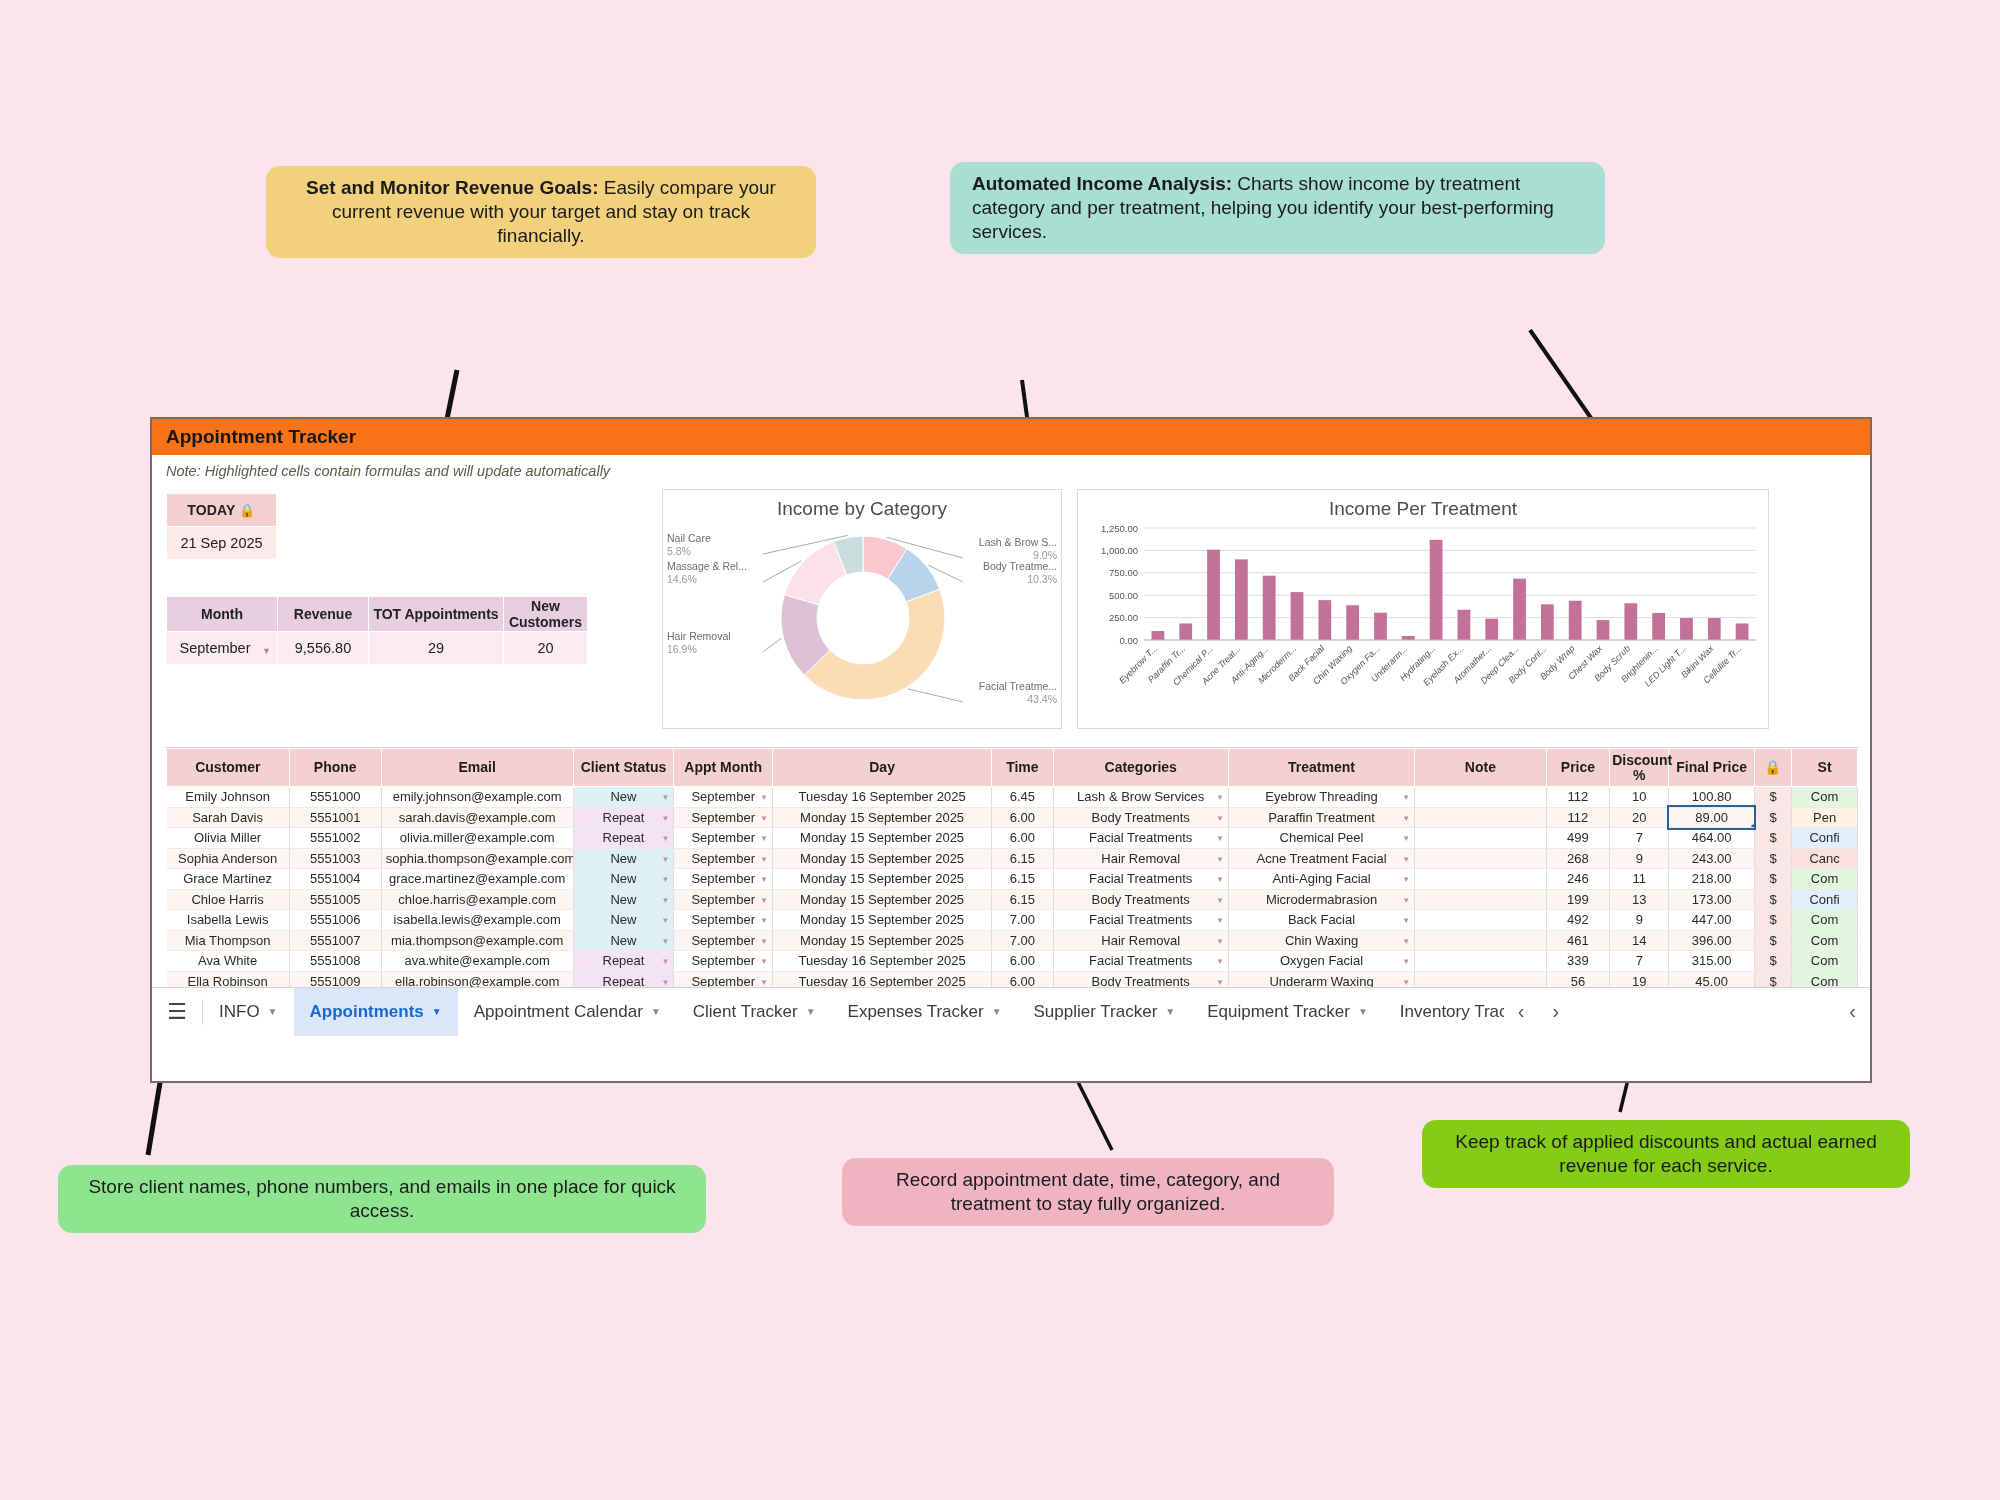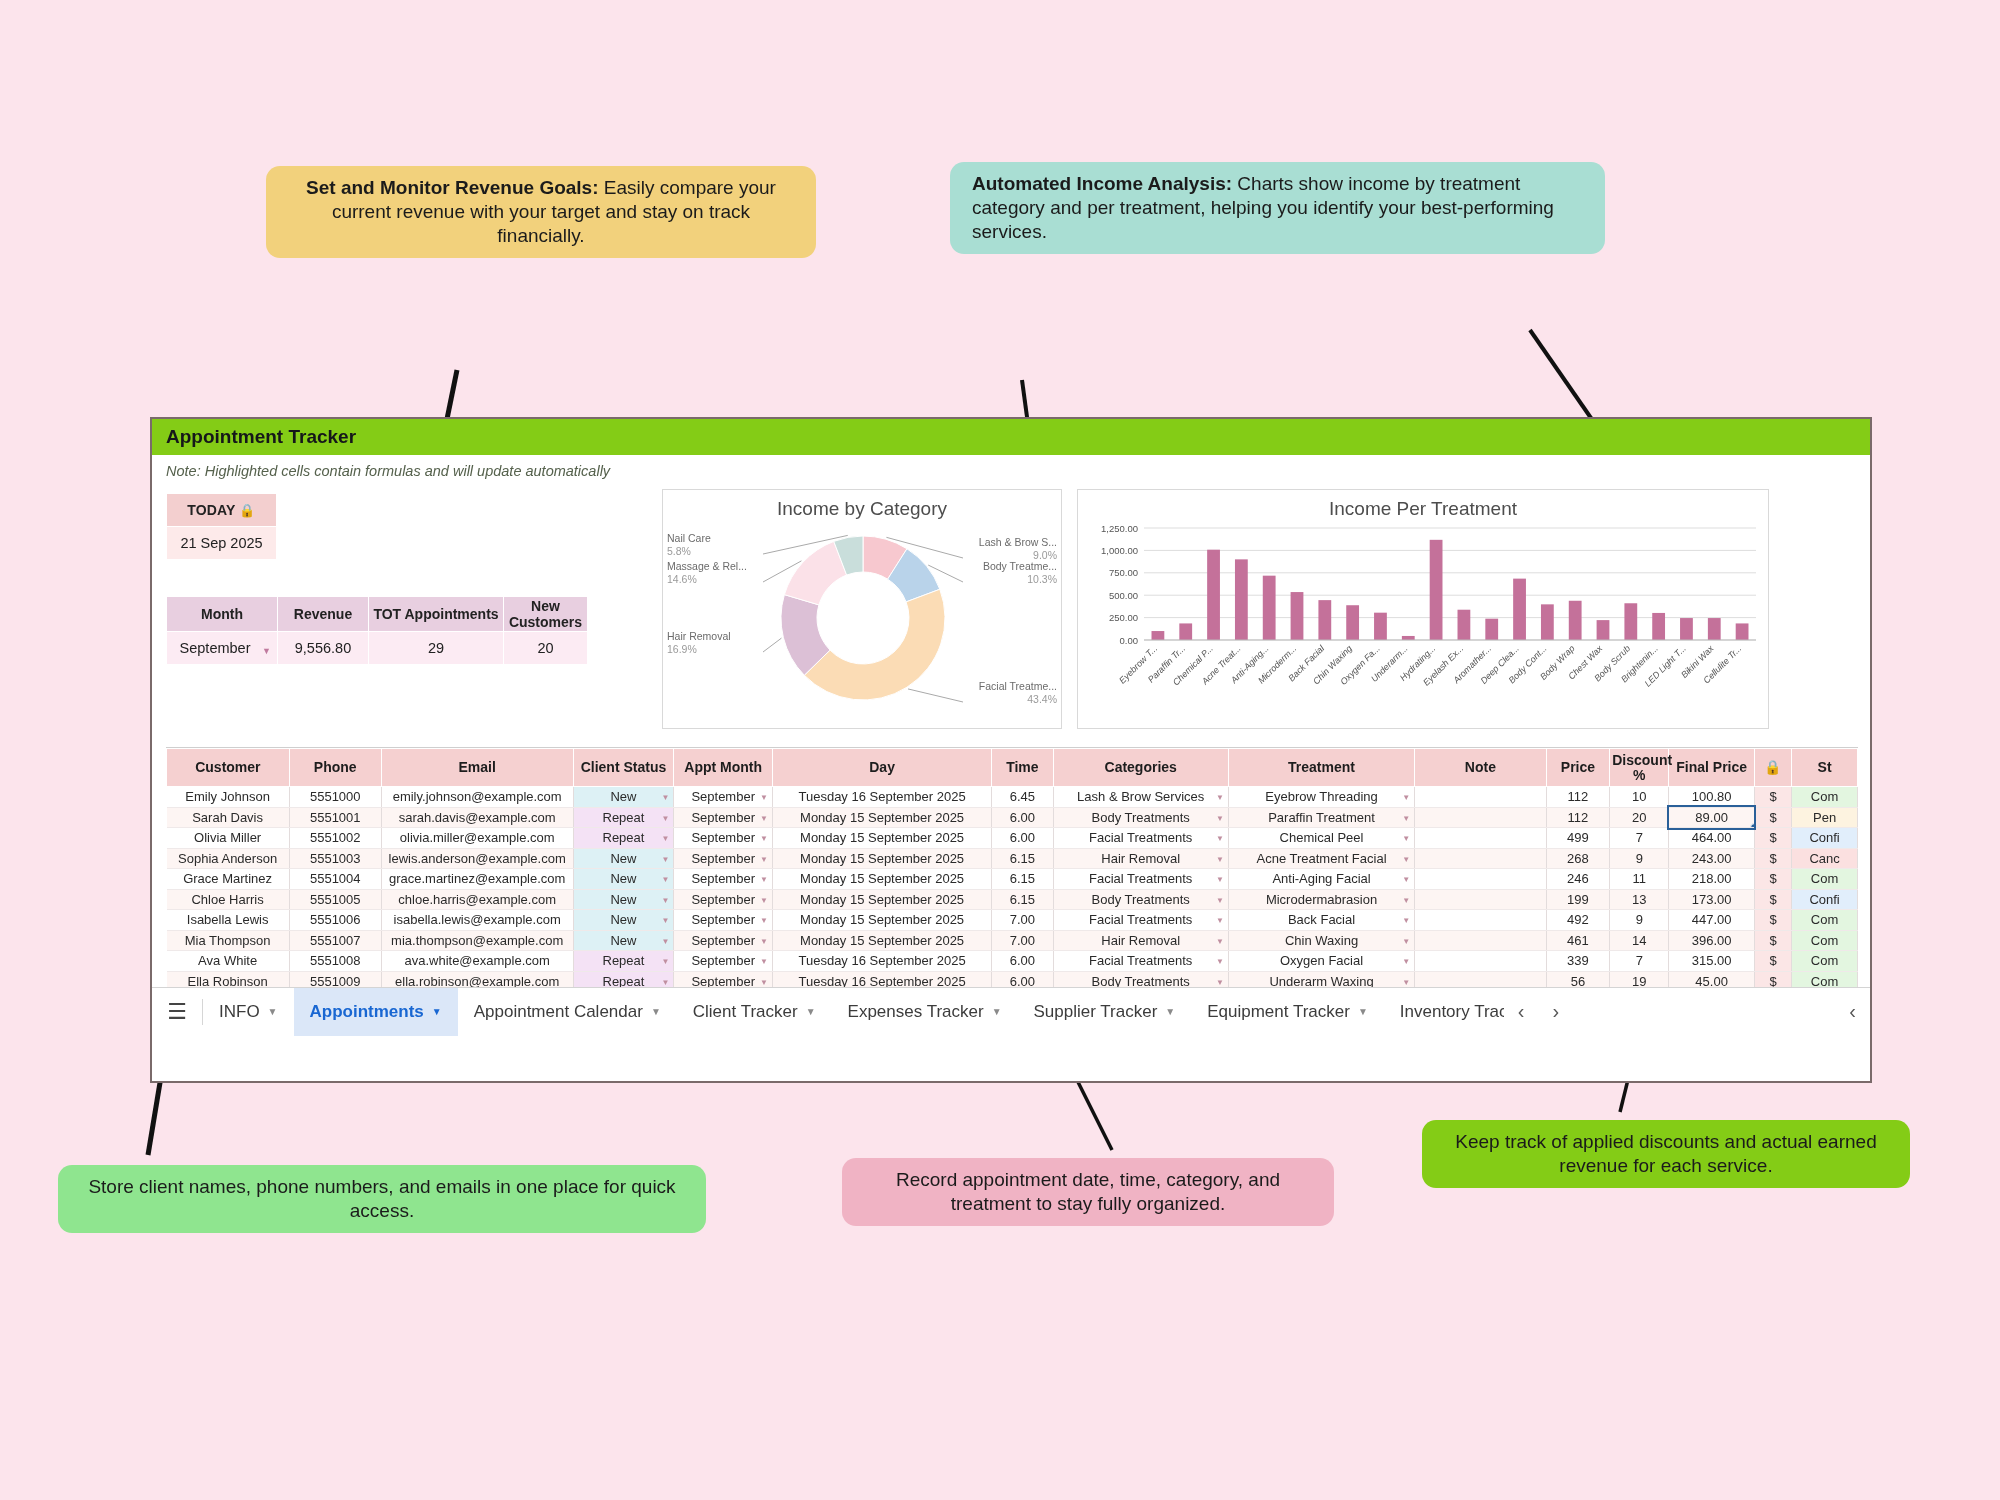--- a/index.html
+++ b/index.html
@@ -35,21 +35,21 @@
   
   #sheet {
     position: absolute;
     left: 150px; top: 417px;
     width: 1722px; height: 666px;
     background: #ffffff;
     border: 2px solid #7a6a6a;
   }
   #sheet-title-bar {
     height: 36px;
-    background: #84cc16;
+    background: #f97316;
     display: flex; align-items: center;
     padding-left: 14px;
   }
   #sheet-title { font-size: 19px; font-weight: bold; color: #15171a; }
 
   #sheet-body { position: relative; height: 580px; background:#fff; }
 
   .note-line {
     position: absolute; left: 14px; top: 8px;
     font-size: 14.5px; font-style: italic; color: #55614c;
@@ -413,21 +413,21 @@
               <td class=""><span></span></td>
               <td class=""><span>499</span></td>
               <td class=""><span>7</span></td>
               <td class=""><span>464.00</span></td>
               <td class="cur"><span>$</span></td>
               <td class="stx s-con"><span>Confi</span></td>
             </tr>
             <tr class="odd">
               <td class=""><span>Sophia Anderson</span></td>
               <td class=""><span>5551003</span></td>
-              <td class="email"><span>lewis.anderson@example.com</span></td>
+              <td class="email"><span>sophia.thompson@example.com</span></td>
               <td class="cell-dd st-new"><span>New</span><span class="car">▼</span></td>
               <td class="cell-dd"><span>September</span><span class="car">▼</span></td>
               <td class=""><span>Monday 15 September 2025</span></td>
               <td class=""><span>6.15</span></td>
               <td class="cell-dd cat-cell"><span>Hair Removal</span><span class="car">▼</span></td>
               <td class="cell-dd"><span>Acne Treatment Facial</span><span class="car">▼</span></td>
               <td class=""><span></span></td>
               <td class=""><span>268</span></td>
               <td class=""><span>9</span></td>
               <td class=""><span>243.00</span></td>

